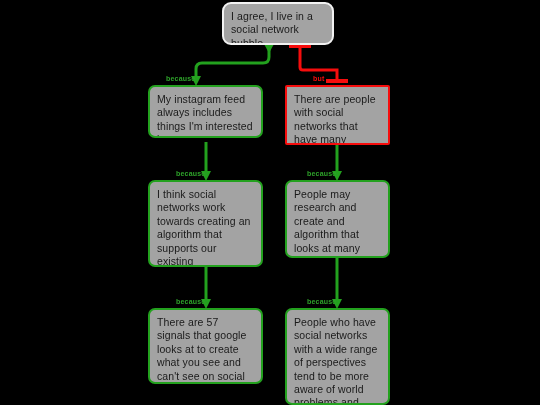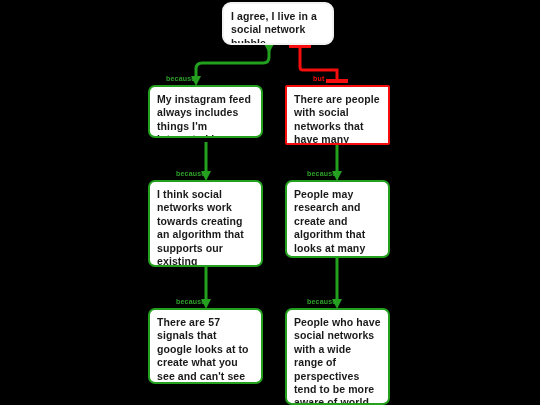--- a/index.html
+++ b/index.html
@@ -6,30 +6,29 @@
   body{
     width:540px;height:405px;background:#000;overflow:hidden;
     font-family:"Liberation Sans", sans-serif;
     position:relative;
   }
   #map{position:absolute;left:0;top:0;width:540px;height:405px;}
   svg.edges{position:absolute;left:0;top:0;width:540px;height:405px;pointer-events:none;}
 
   .node{
     position:absolute;
-    background:#ffffff;
+    background:#a3a3a3;
     border-radius:7px;
     box-sizing:border-box;
     padding:6px 7px 5px 7px;
     color:#1a1a1a;
     font-size:10.5px;
     line-height:13.4px;
     letter-spacing:0.1px;
     overflow:hidden;
-    font-weight:bold;
   }
   .node.root{ border:2px solid #f2f2f2; border-radius:9px; }
   .node.support{ border:2px solid #23a11e; }
   .node.object{ border:2px solid #f60d0d; border-radius:2px; }
 
   .edge-label{
     position:absolute;
     font-size:7px;
     font-weight:bold;
     letter-spacing:0.2px;

